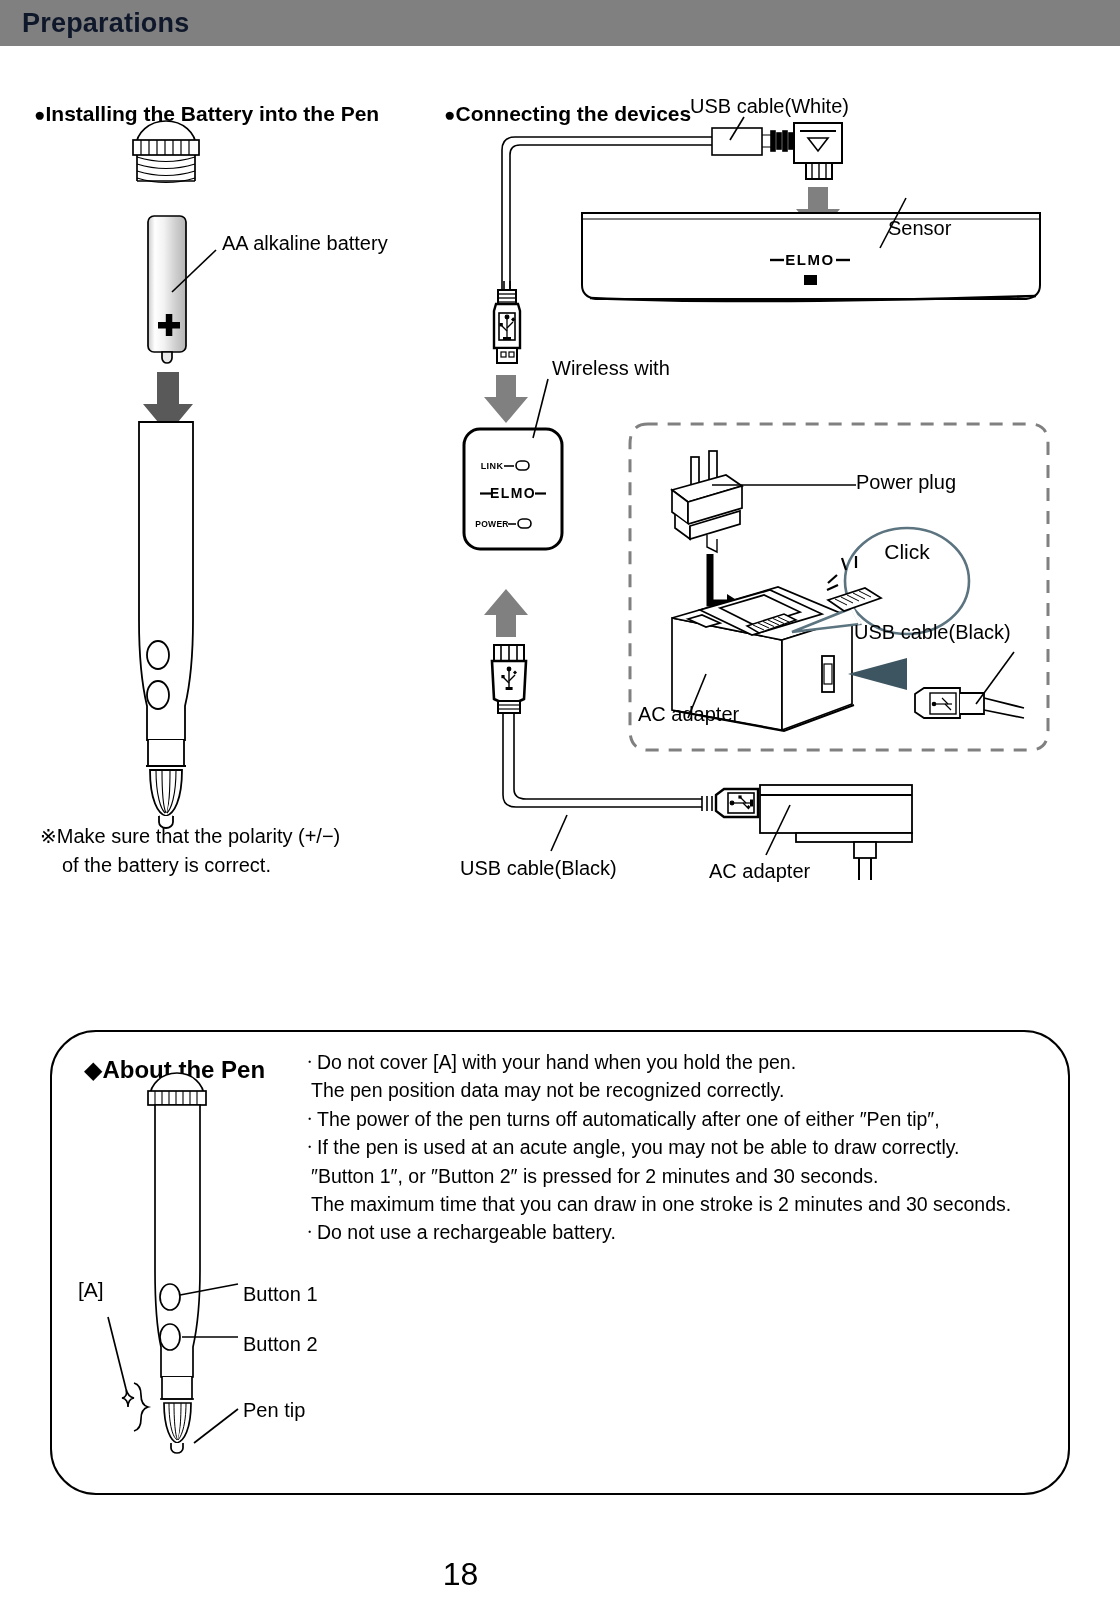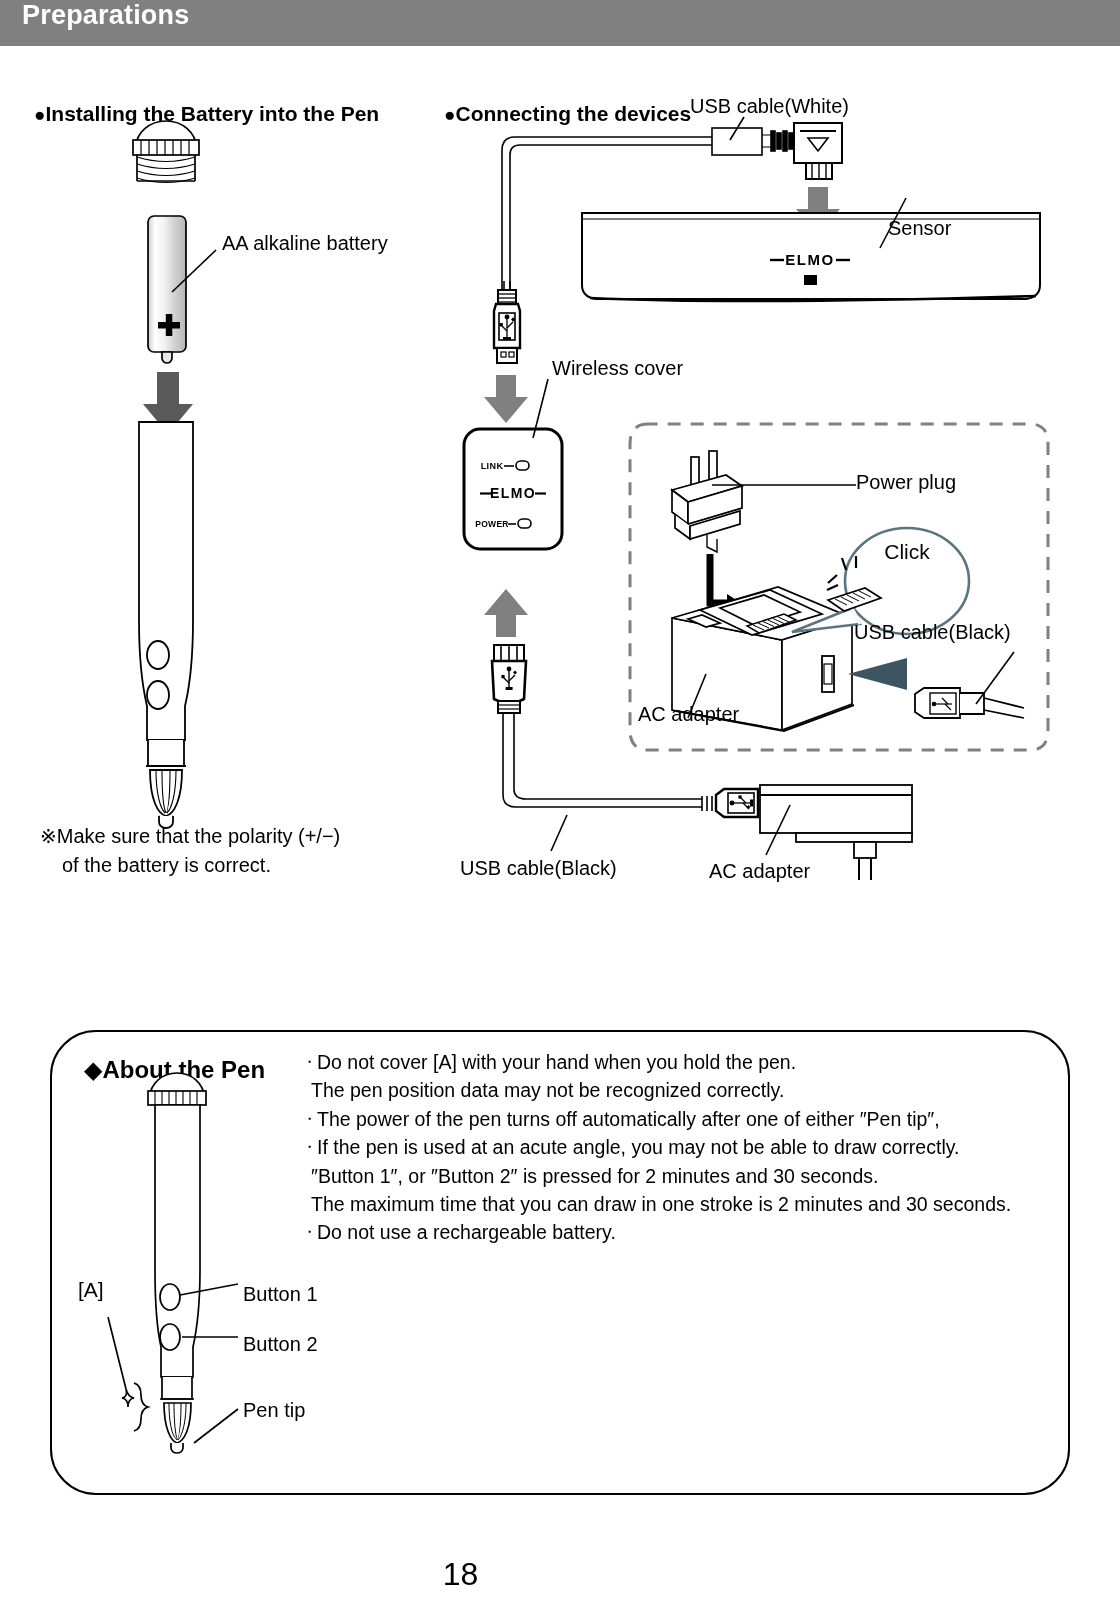--- a/index.html
+++ b/index.html
@@ -7,22 +7,22 @@
     width:1120px;height:1624px;position:relative;overflow:hidden;
     font-family:"Liberation Sans","DejaVu Sans",sans-serif;
     color:#000;
   }
   .abs{position:absolute;}
   
   #header-bar{
     left:0;top:0;width:1120px;height:46px;background:#808080;
   }
   #header-title{
-    position:absolute;left:22px;top:0;
-    font-size:27px;font-weight:bold;color:#ffffff;letter-spacing:.2px;
+    position:absolute;left:22px;top:8px;
+    font-size:27px;font-weight:bold;color:#0f172a;letter-spacing:.2px;
   }
   
   .section-head{
     font-size:21px;font-weight:bold;white-space:nowrap;margin-top:32px;
   }
   .section-head .bullet{font-size:19px;}
   
   .label{
     font-size:20px;white-space:nowrap;font-weight:400;
   }
@@ -289,21 +289,21 @@
     <rect x="414" y="747" width="22" height="16"></rect>
     <g stroke-width="2">
       <line x1="419" y1="763" x2="419" y2="785"></line>
       <line x1="431" y1="763" x2="431" y2="785"></line>
     </g>
   </g>
 </svg>
 
 <div class="abs label" style="left:690px;top:95px;">USB cable(White)</div>
 <div class="abs label" style="left:888px;top:177px;margin-top:40px;">Sensor</div>
-<div class="abs label" style="left:552px;top:357px;">Wireless cover</div>
+<div class="abs label" style="left:552px;top:357px;">Wireless with</div>
 <div class="abs label" style="left:460px;top:857px;">USB cable(Black)</div>
 <div class="abs label" style="left:709px;top:860px;">AC adapter</div>
 
 <svg class="abs" style="left:0;top:0;" width="1120" height="900" viewBox="0 0 1120 900">
   <g stroke="#000" stroke-width="1.6" fill="none">
     <line x1="744" y1="117" x2="730" y2="140"></line>
     <line x1="906" y1="198" x2="880" y2="248"></line>
     <line x1="548" y1="379" x2="533" y2="438"></line>
     <line x1="551" y1="851" x2="567" y2="815"></line>
     <line x1="766" y1="855" x2="790" y2="805"></line>

